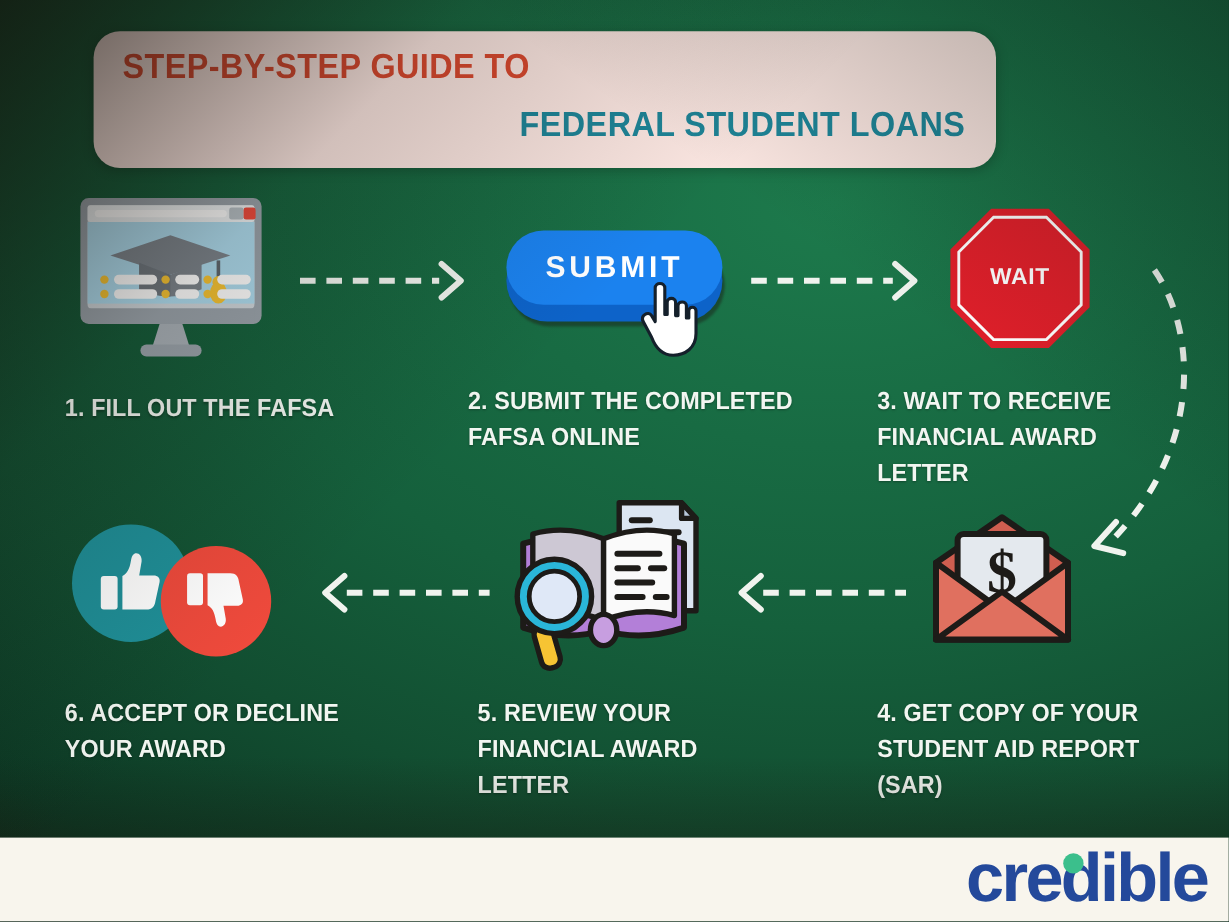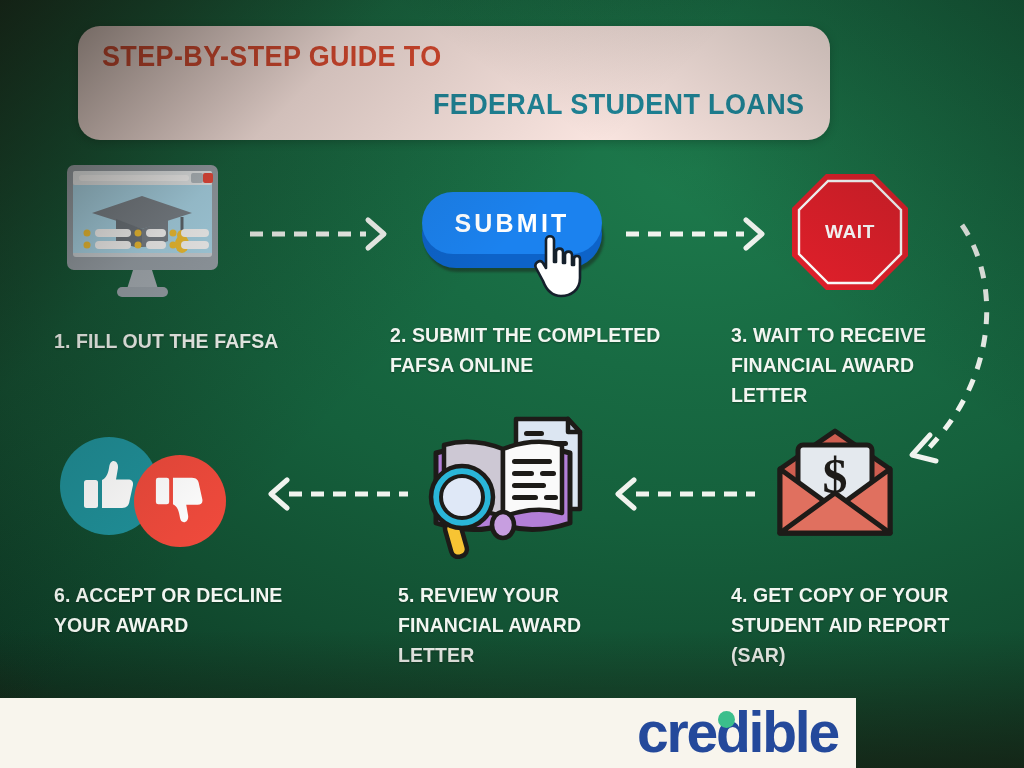--- a/index.html
+++ b/index.html
@@ -97,21 +97,21 @@
   
   .arrow-svg { position:absolute; }
   #arrow-1 { left:248px; top:212px; width:150px; height:44px; }
   #arrow-2 { left:624px; top:212px; width:152px; height:44px; }
   #arrow-curve { left:880px; top:215px; width:130px; height:270px; }
   #arrow-3 { left:602px; top:472px; width:155px; height:44px; }
   #arrow-4 { left:255px; top:472px; width:155px; height:44px; }
 
   
   #footer {
-    position:absolute; left:0; top:698px; width:856px; height:70px;
+    position:absolute; left:0; top:698px; width:1024px; height:70px;
     background:#f8f5ed;
   }
   #logo {
     position:absolute; right:18px; top:6px;
     font-size:57px; font-weight:bold; letter-spacing:-2.2px;
     color:#24499b; line-height:1;
   }
   #logo-dot {
     position:absolute; right:121px; top:13px;
     width:17px; height:17px; border-radius:50%; background:#3bbf8c;

